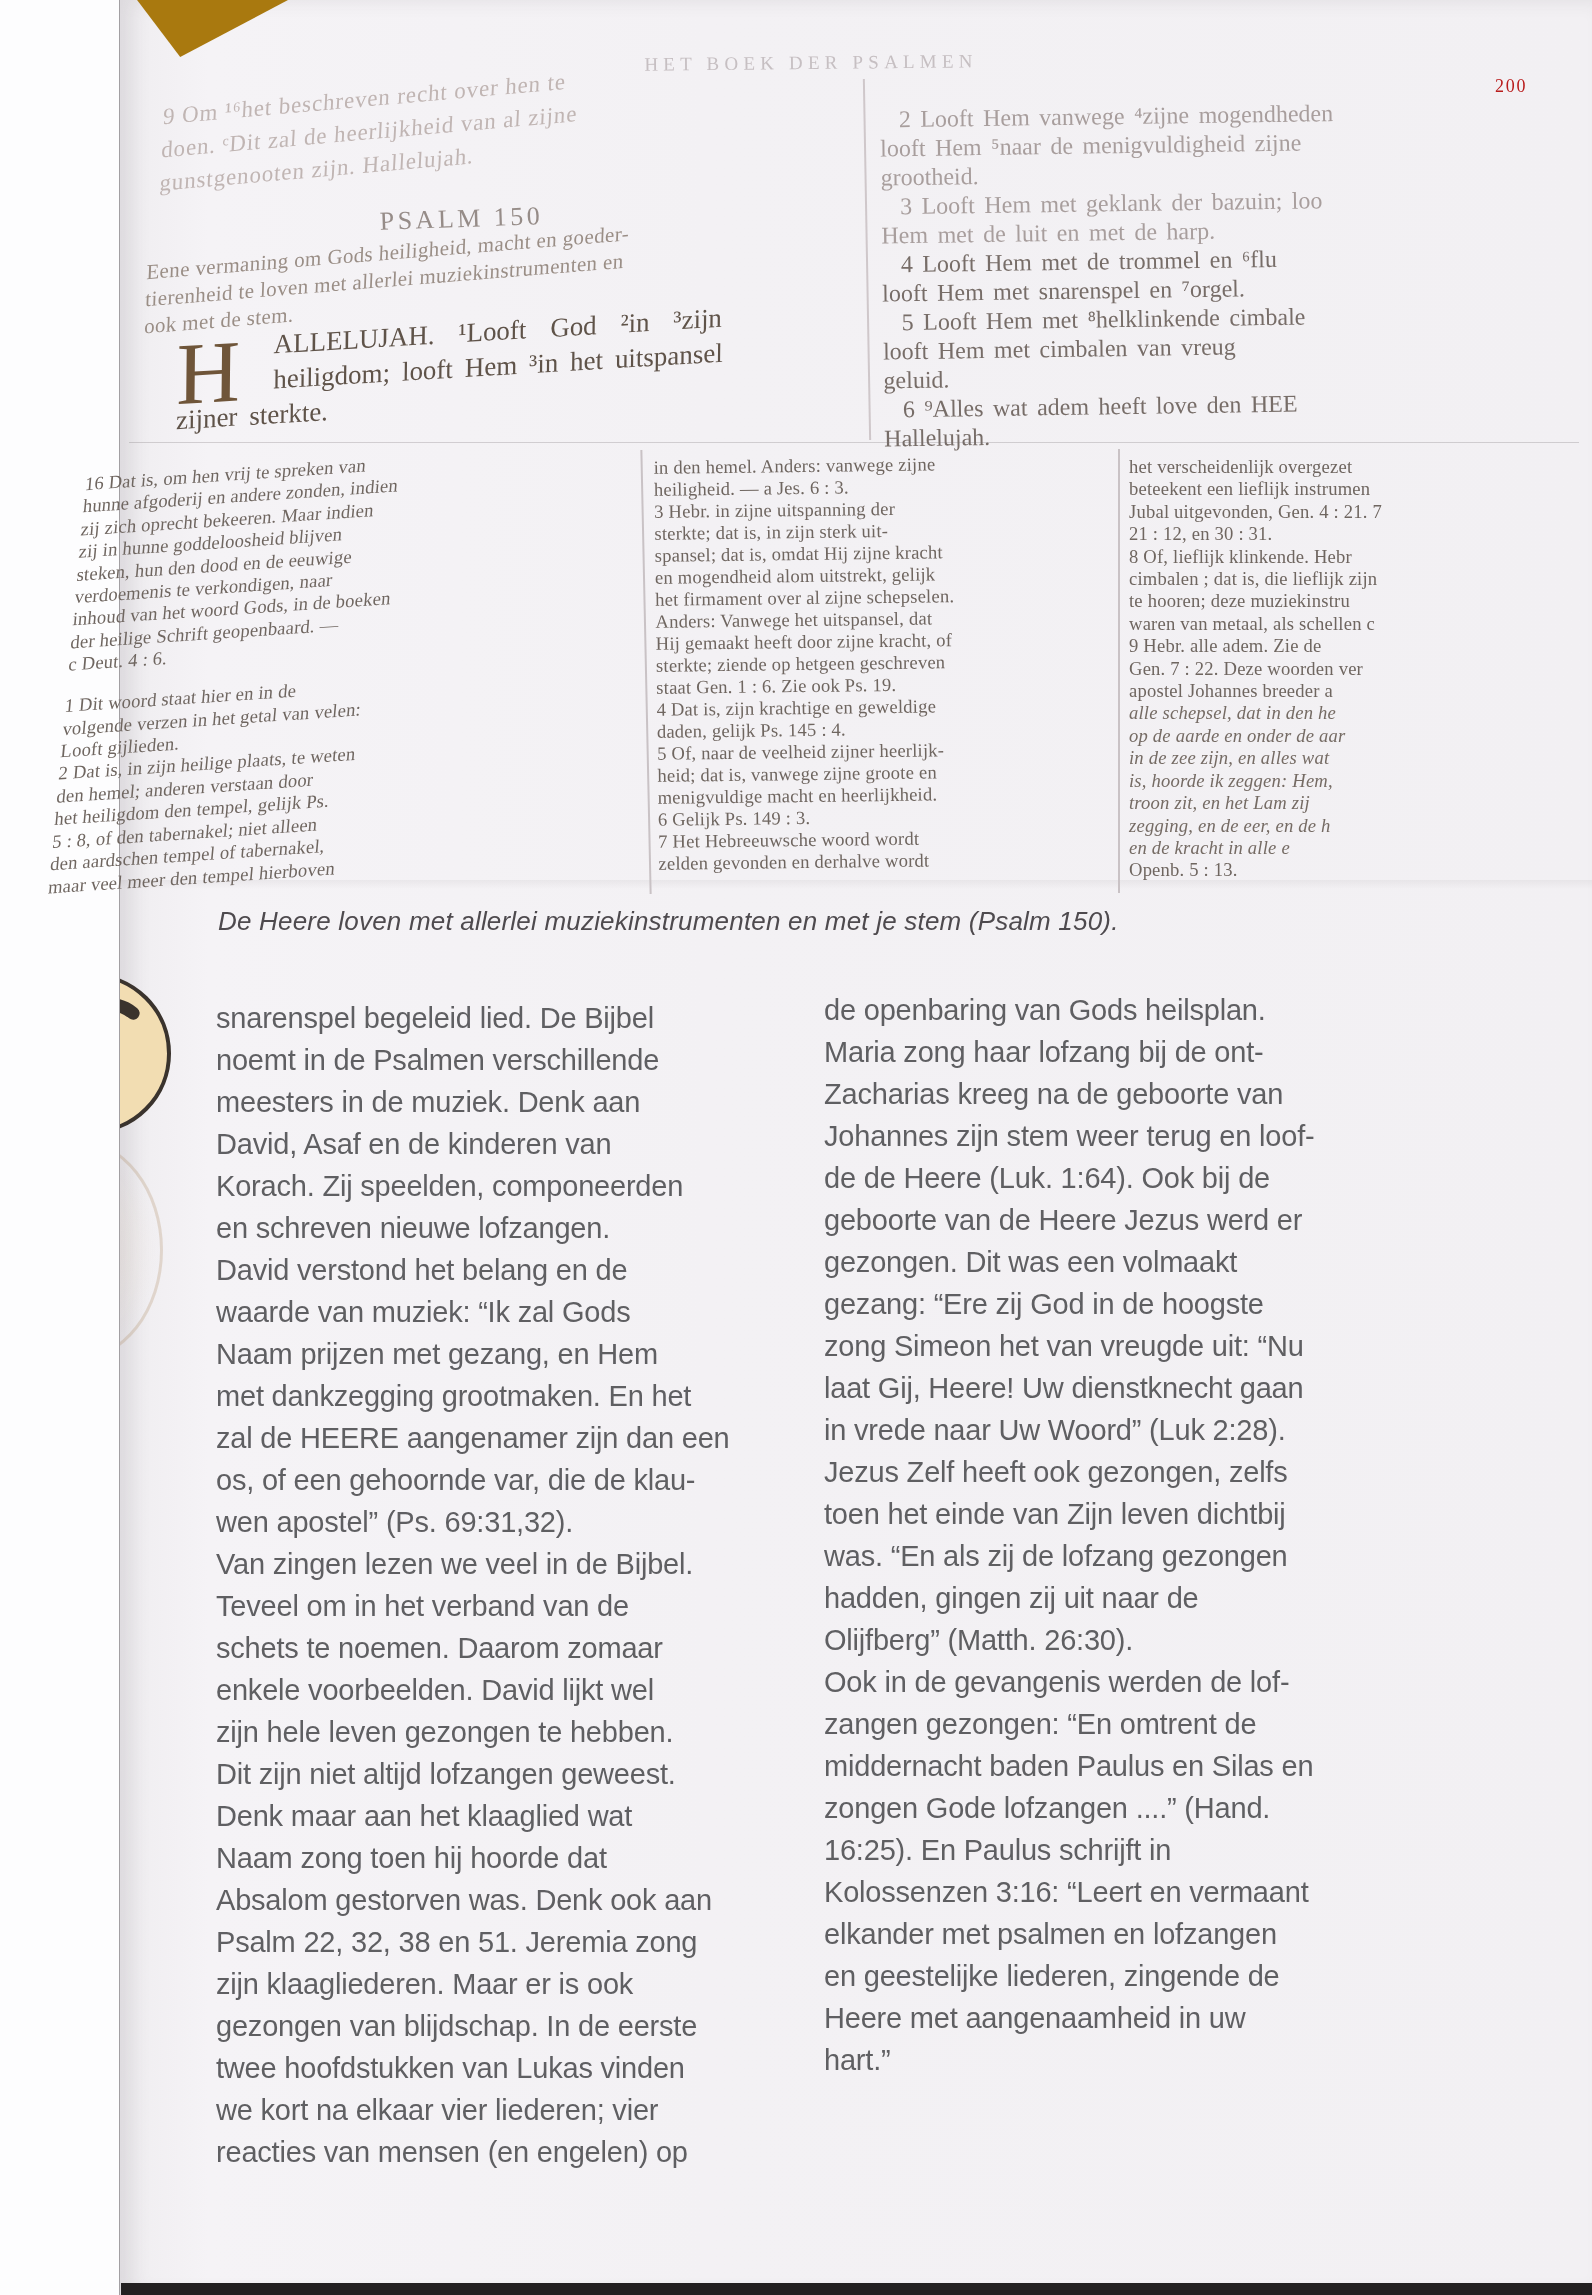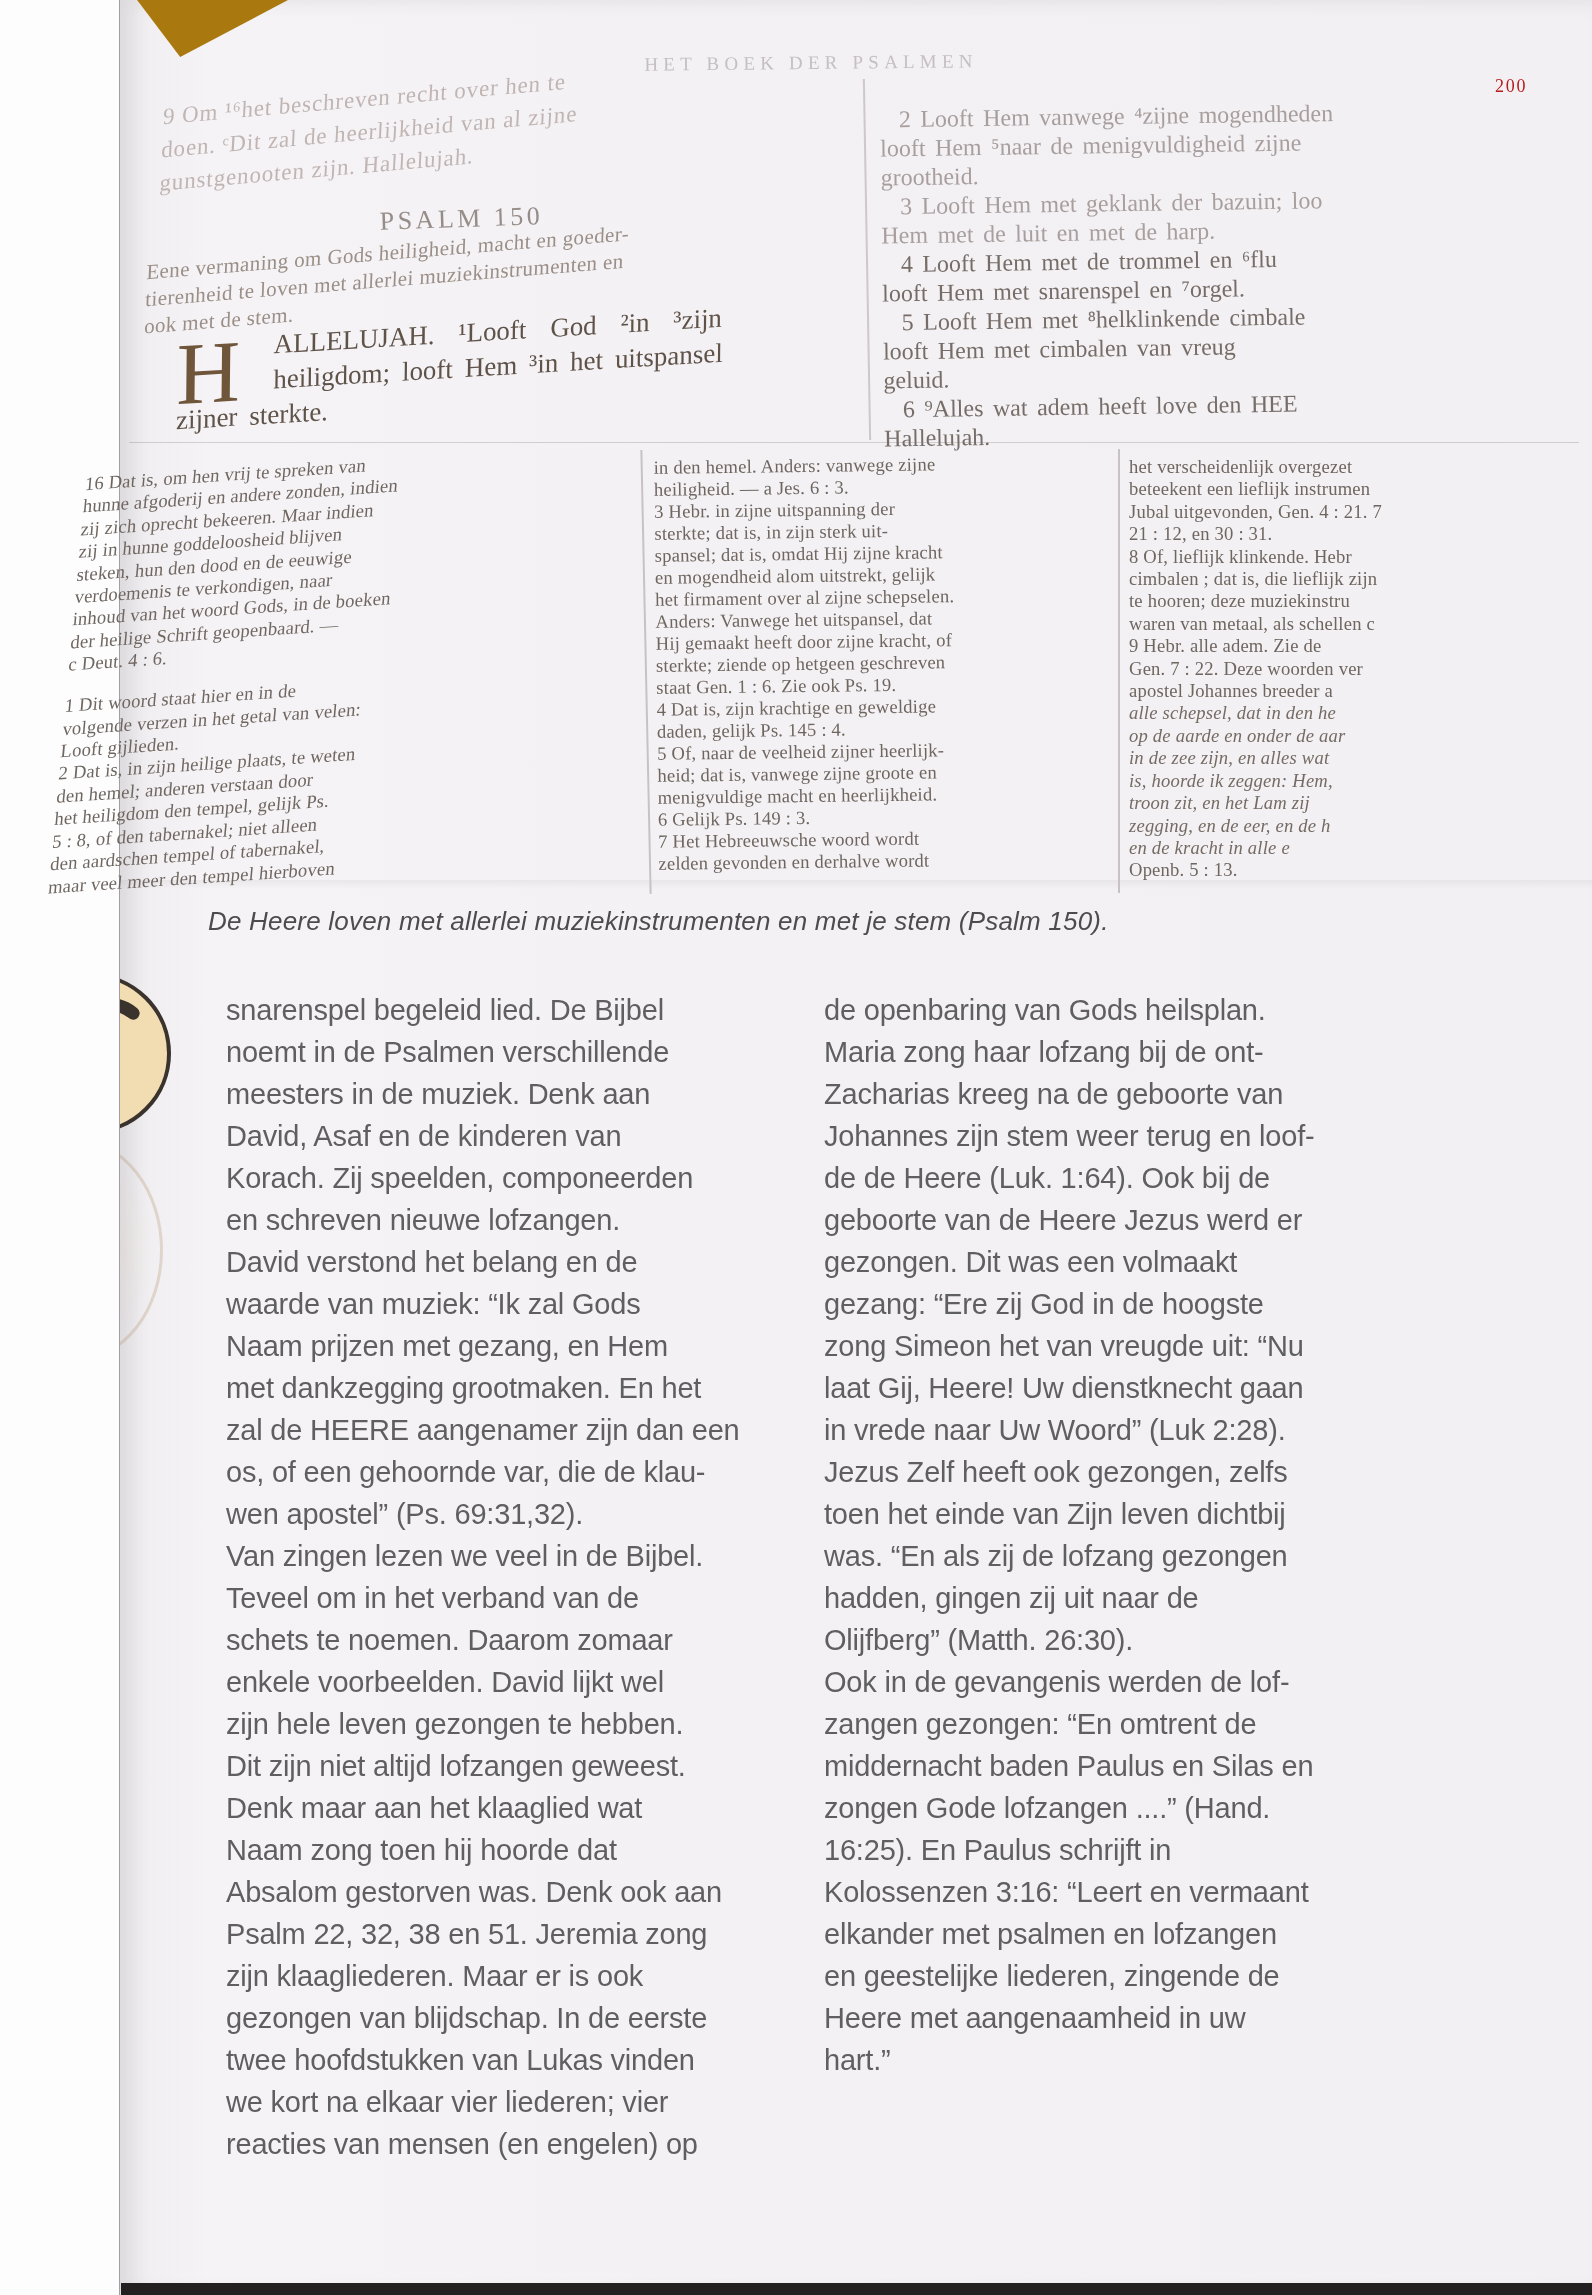--- a/index.html
+++ b/index.html
@@ -115,31 +115,31 @@
     box-sizing:border-box;
   }
   .sticker svg{position:absolute;left:0;top:0;}
   .ghost-ring{
     position:absolute;left:-131px;top:1139px;width:168px;height:216px;
     border-radius:50%;border:3.5px solid rgba(160,120,70,.22);
     background:radial-gradient(ellipse at center, rgba(230,200,150,.18), rgba(230,200,150,0) 70%);
   }
   
   .caption{
-    position:absolute;left:208px;top:906px;width:1036px;
+    position:absolute;left:218px;top:906px;width:1036px;
     font-family:"Liberation Sans", sans-serif;font-style:italic;
     font-size:26px;color:#4e4a4e;letter-spacing:0.2px;
   }
   
   .article-col{
     position:absolute;top:989px;width:604px;
     font-family:"Liberation Sans", sans-serif;
     font-size:29px;line-height:42px;color:#5f5f62;letter-spacing:-0.2px;
   }
-  .art-left{left:226px;}
+  .art-left{left:216px;margin-top:8px;}
   .art-right{left:824px;}
 </style>
 </head>
 <body>
 
 <div class="page">
   <div class="sticker">
     <svg width="152" height="152" viewBox="0 0 176 176">
       <path d="M138 42 C 118 26, 92 30, 84 50" stroke="#3a332d" stroke-width="15" fill="none" stroke-linecap="round"></path>
       <path d="M96 82 C 108 94, 106 118, 88 128" stroke="#3a332d" stroke-width="15" fill="none" stroke-linecap="round"></path>

